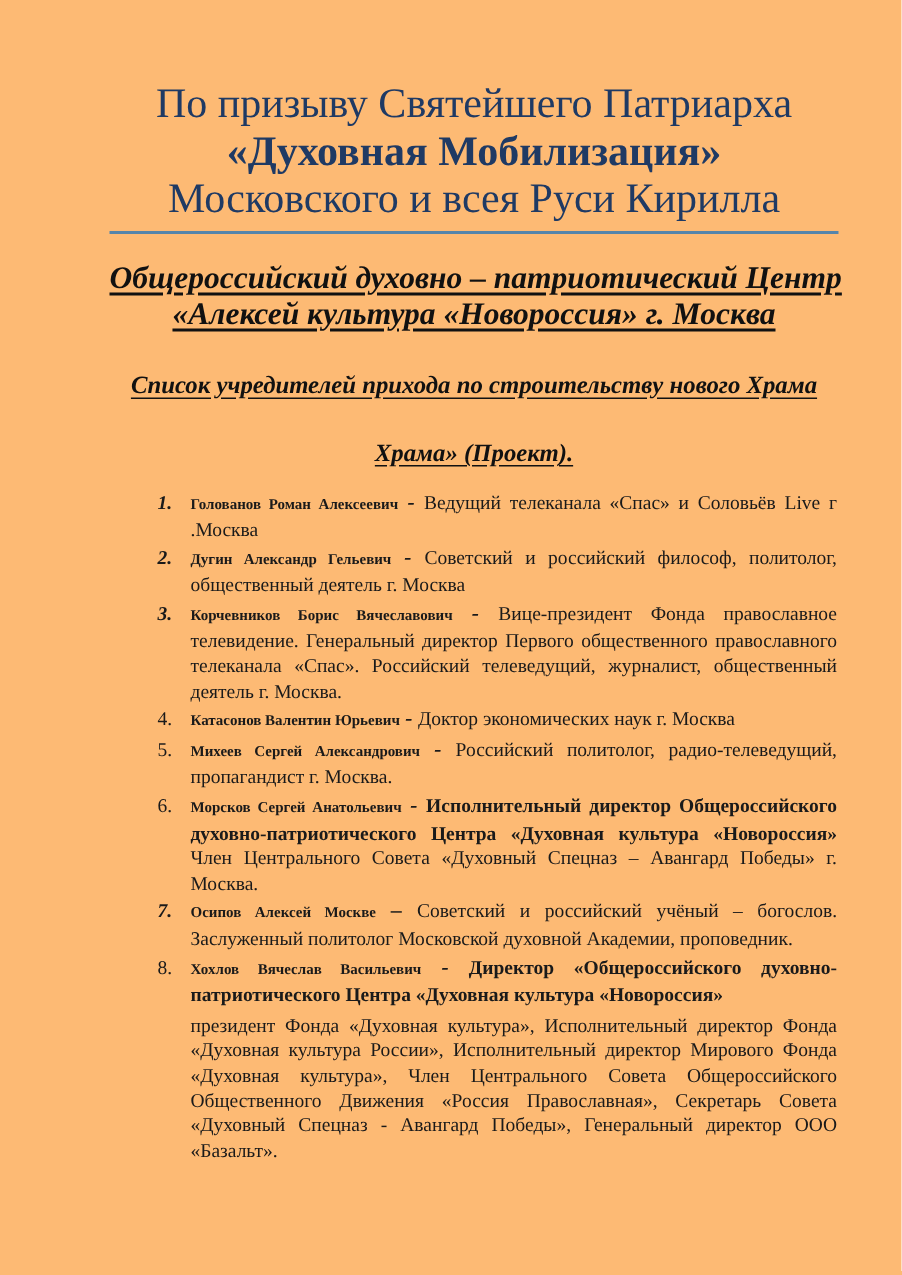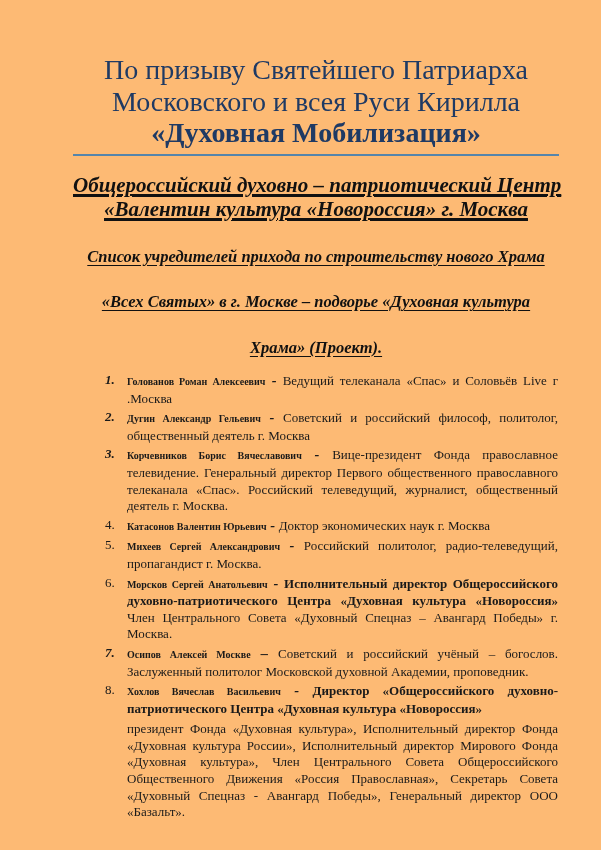--- a/index.html
+++ b/index.html
@@ -15,21 +15,21 @@
     font-size:28px;line-height:31.5px;
   }
   .doc-title .t-line{white-space:nowrap;}
   .doc-title .t-bold{font-weight:bold;}
   
   .rule{border:none;border-top:2px solid #5585ab;margin:5px 0 0 0;}
   
   .org-heading{
     margin-top:17px;text-align:center;
     font-size:21px;line-height:24px;
-    font-weight:bold;font-style:italic;color:#111;text-decoration:underline;
+    font-weight:bold;font-style:italic;color:#111;
   }
   .org-heading .h-line{text-decoration:underline;text-underline-offset:3px;white-space:nowrap;}
   
   .list-heading{
     margin-top:21px;text-align:center;
     font-size:16.5px;line-height:19.5px;
     font-weight:bold;font-style:italic;color:#111;
   }
   .list-heading .h-line{text-decoration:underline;text-underline-offset:3px;white-space:nowrap;margin-top:26px;}
   
@@ -51,34 +51,33 @@
   .founder .seg.block{display:block;margin-top:4px;}
 </style>
 </head>
 <body>
 
 <div class="page">
   <div class="content">
 
     <div class="doc-title">
       <div class="t-line">По призыву Святейшего Патриарха</div>
+      <div class="t-line t-bold">«Духовная Мобилизация»</div>
       <div class="t-line">Московского и всея Руси Кирилла</div>
-      <div class="t-line t-bold">«Духовная Мобилизация»</div>
     </div>
 
     <hr class="rule">
 
     <div class="org-heading">
       <div class="h-line">Общероссийский духовно – патриотический Центр</div>
-      <div class="h-line">«Валентин культура «Новороссия» г. Москва</div>
+      <div class="h-line">«Алексей культура «Новороссия» г. Москва</div>
     </div>
 
     <div class="list-heading">
       <div class="h-line">Список учредителей прихода по строительству нового Храма</div>
-      <div class="h-line">«Всех Святых» в г. Москве – подворье «Духовная культура</div>
       <div class="h-line">Храма» (Проект).</div>
     </div>
 
     <div class="founders">
         <div class="founder"><span class="num bi">1.</span><span class="name">Голованов Роман Алексеевич</span><span class="sep"> - </span><span class="seg">Ведущий телеканала «Спас» и Соловьёв Live  г .Москва</span></div>
         <div class="founder"><span class="num bi">2.</span><span class="name">Дугин Александр Гельевич</span><span class="sep"> - </span><span class="seg">Советский и российский философ, политолог, общественный деятель г. Москва</span></div>
         <div class="founder"><span class="num bi">3.</span><span class="name">Корчевников Борис Вячеславович</span><span class="sep"> - </span><span class="seg">Вице-президент Фонда православное телевидение. Генеральный директор Первого общественного православного телеканала «Спас». Российский телеведущий, журналист, общественный деятель  г. Москва.</span></div>
         <div class="founder"><span class="num">4.</span><span class="name">Катасонов Валентин Юрьевич</span><span class="sep"> - </span><span class="seg">Доктор экономических наук  г. Москва</span></div>
         <div class="founder"><span class="num">5.</span><span class="name">Михеев Сергей Александрович</span><span class="sep"> - </span><span class="seg">Российский политолог, радио-телеведущий, пропагандист г. Москва.</span></div>
         <div class="founder"><span class="num">6.</span><span class="name">Морсков Сергей Анатольевич</span><span class="sep"> - </span><span class="seg bold">Исполнительный директор Общероссийского духовно-патриотического Центра «Духовная культура «Новороссия» </span><span class="seg">Член Центрального Совета «Духовный Спецназ – Авангард Победы» г. Москва.</span></div>

